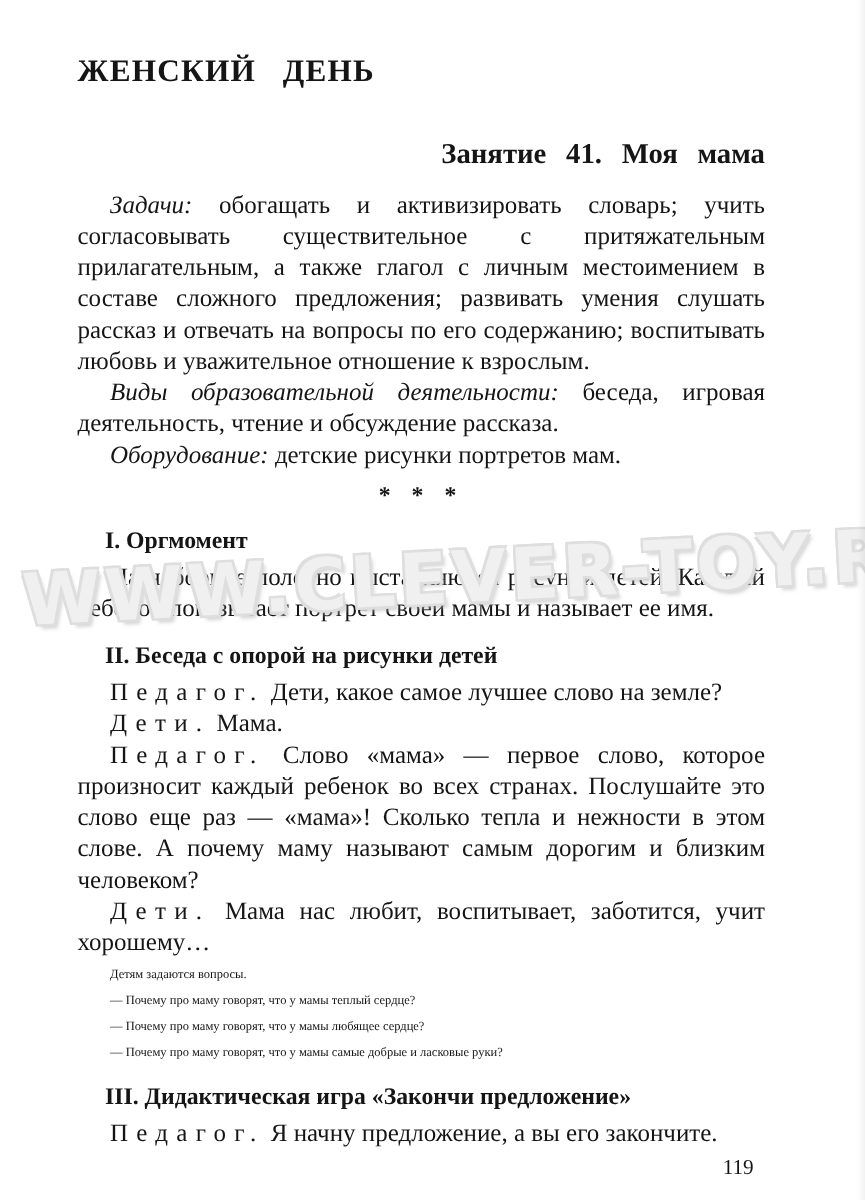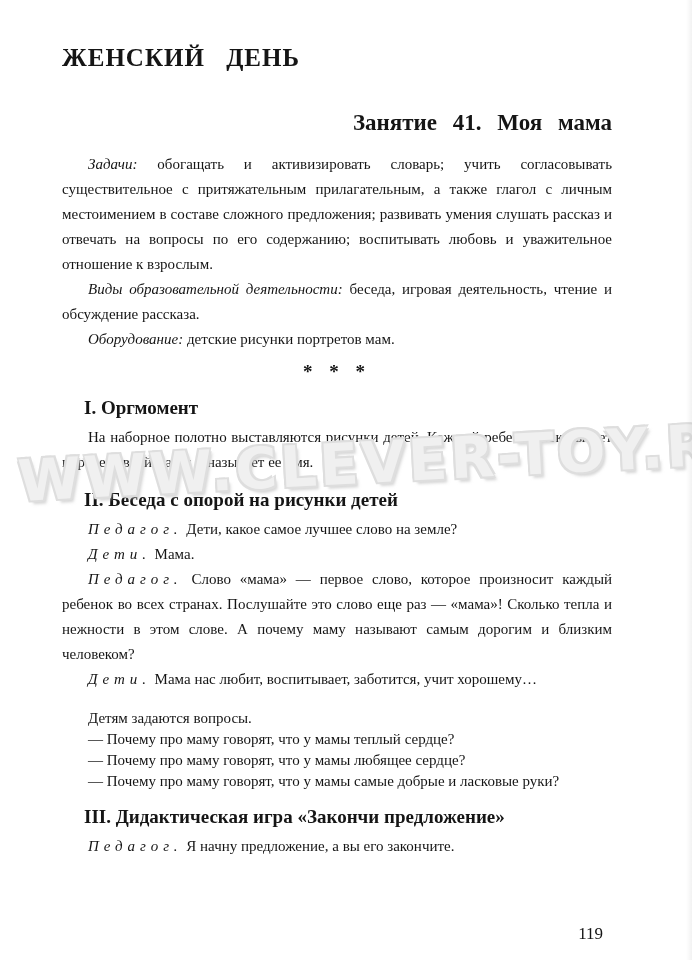--- a/index.html
+++ b/index.html
@@ -24,44 +24,44 @@
   }
   h2.subtitle{
     margin:38px 0 16px 0;
     text-align:right;
     font-size:23px;
     font-weight:bold;
     word-spacing:10px;
   }
   p.body{
     margin:0;
-    font-size:15px;
+    font-size:20px;
     line-height:25px;
     text-align:justify;
     text-indent:26px;
   }
   .lead{font-style:italic;}
   .separator{
     margin:9px 0 7px 0;
     text-align:center;
     font-size:19px;
     font-weight:bold;
     letter-spacing:6px;
   }
   h3.section{
     margin:13px 0 5px 0;
     font-size:19px;
     font-weight:bold;
     text-indent:22px;
     line-height:24px;
   }
-  .speaker{letter-spacing:0.33em;font-style:italic;}
+  .speaker{letter-spacing:0.33em;}
   .notes{
-    margin:16px 0 0 26px;
-    font-size:15px;
+    margin:2px 0 0 26px;
+    font-size:10px;
     line-height:21px;
   }
   .notes p{margin:0;text-align:left;text-indent:0;}
   .page-number{
     position:absolute;
     right:89px;bottom:16px;
     font-size:17px;
   }
   .watermark{
     position:absolute;

